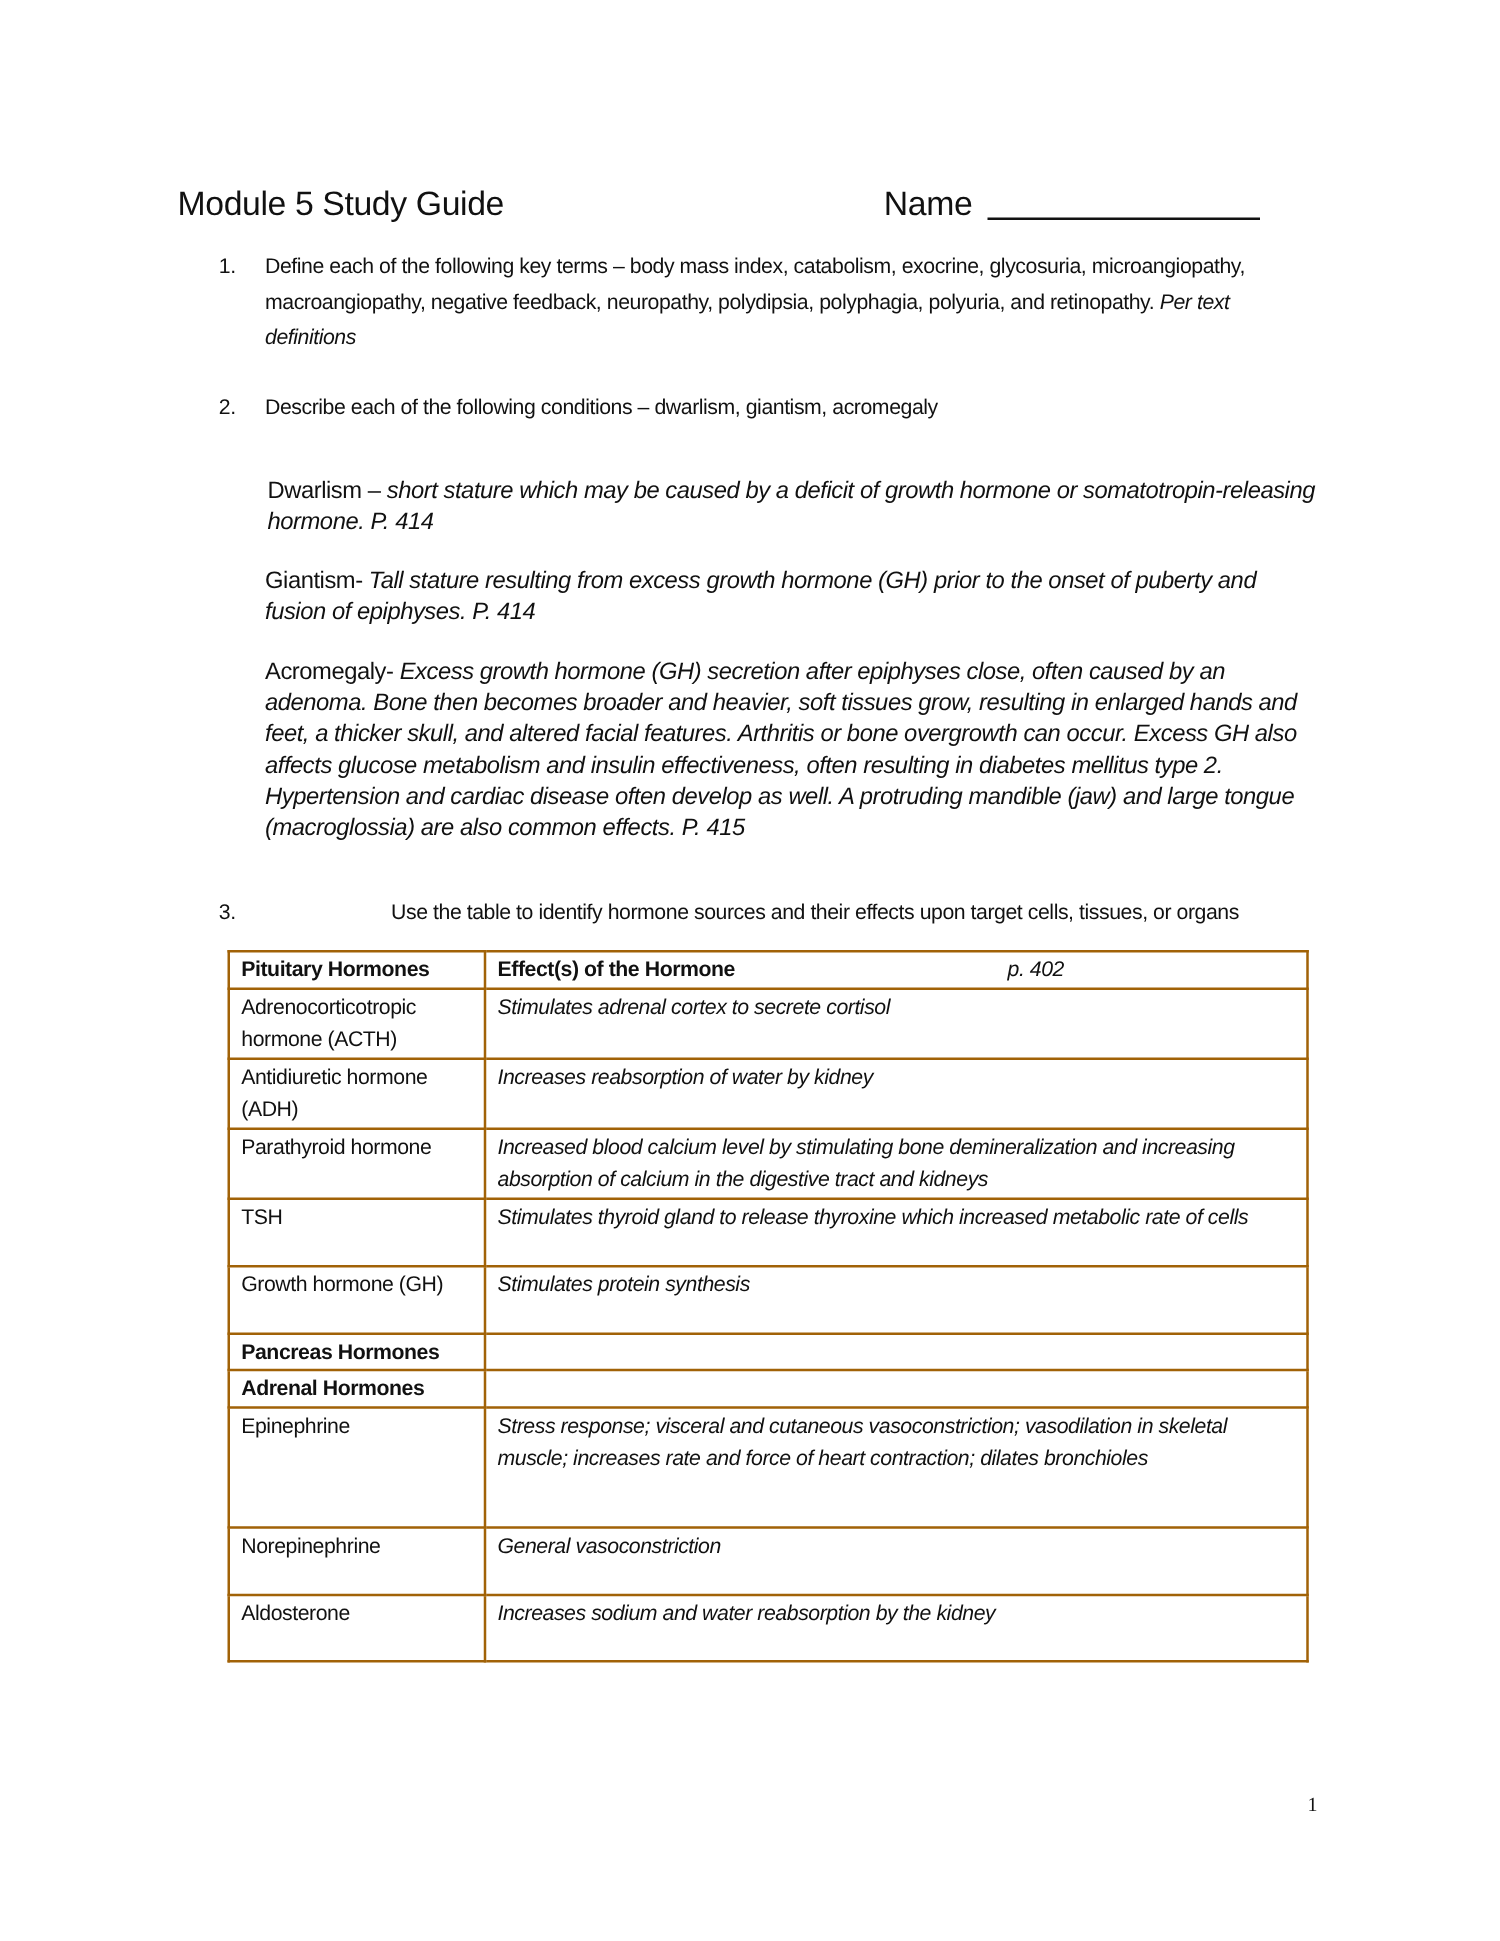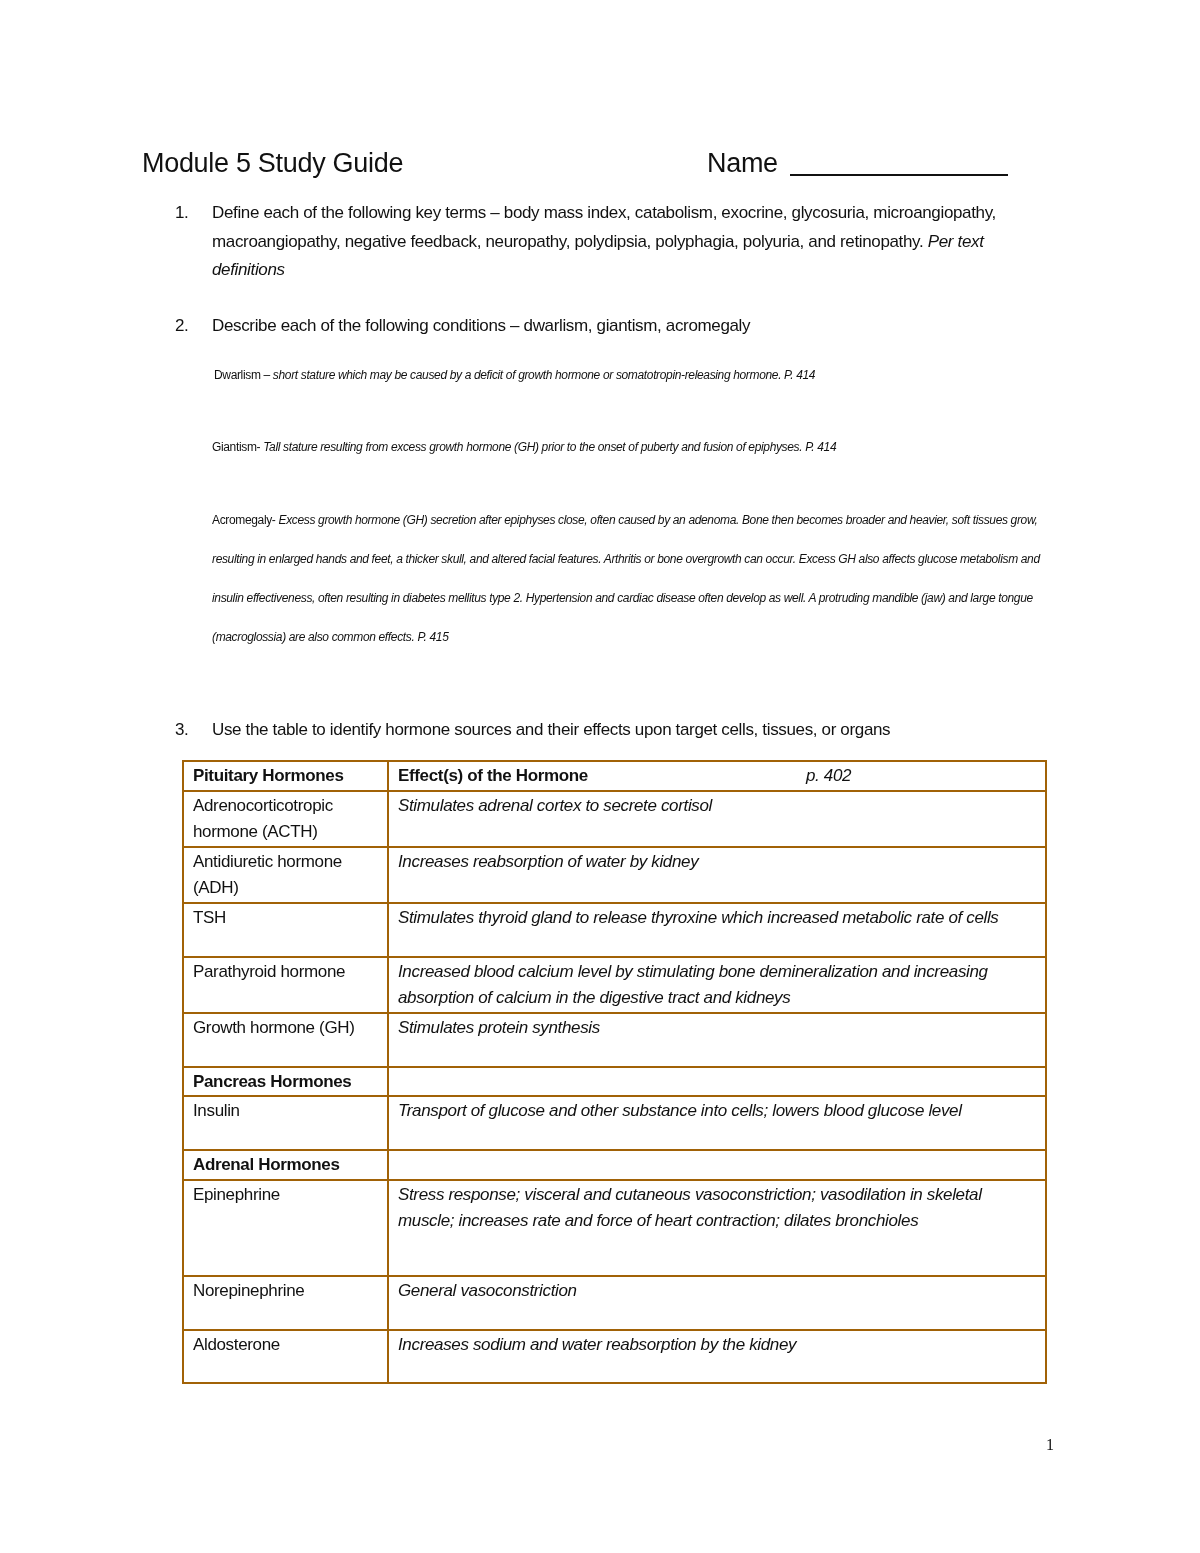--- a/index.html
+++ b/index.html
@@ -40,23 +40,24 @@
       letter-spacing: -0.35px;
     }
     .q .num { position: absolute; left: 0; top: 0; }
     .q .body { position: absolute; left: 37px; top: 0; width: 830px; }
     .italic { font-style: italic; }
 
     .answer {
       position: absolute;
       left: 212px;
       width: 840px;
-      font-size: 12px;
-      line-height: 39px;
+      font-size: 19px;
+      line-height: 25px;
       letter-spacing: -0.35px;
+      margin-top: 24px;
     }
     .answer .term { font-style: normal; }
     .answer .def { font-style: italic; }
 
     table.hormones {
       position: absolute;
       left: 182px;
       top: 760px;
       width: 865px;
       border-collapse: collapse;
@@ -115,21 +116,21 @@
   <div class="answer" style="top:428px;">
     <span class="term">Giantism- </span><span class="def">Tall stature resulting from excess growth hormone (GH) prior to the onset of puberty and fusion of epiphyses.     P. 414</span>
   </div>
 
   <div class="answer" style="top:501px;">
     <span class="term">Acromegaly- </span><span class="def">Excess growth hormone (GH) secretion after epiphyses close, often caused by an adenoma. Bone then becomes broader and heavier, soft tissues grow, resulting in enlarged hands and feet, a thicker skull, and altered facial features. Arthritis or bone overgrowth can occur.  Excess GH also affects glucose metabolism and insulin effectiveness, often resulting in diabetes mellitus type 2.  Hypertension and cardiac disease often develop as well. A protruding mandible (jaw) and large tongue (macroglossia) are also common effects. P. 415</span>
   </div>
 
   <div class="q" style="left:175px; top:716px;">
     <span class="num">3.</span>
-    <div class="body" style="width:880px;">Use the table to identify hormone sources and their effects upon target cells, tissues, or organs</div>
+    <div class="body" style="width:880px;text-align:center;">Use the table to identify hormone sources and their effects upon target cells, tissues, or organs</div>
   </div>
 
   <table class="hormones">
     <tbody>
         <tr class="header">
       <td class="col1">Pituitary Hormones</td>
       <td class="col2">
         <div class="hdr-cell">
           <span>Effect(s) of the Hormone</span>
           <span class="hdr-page">p. 402</span>
@@ -138,38 +139,34 @@
     </tr>
     <tr style="height:53px;">
       <td class="col1">Adrenocorticotropic hormone (ACTH)</td>
       <td class="col2">Stimulates adrenal cortex to secrete cortisol</td>
     </tr>
     <tr style="height:54px;">
       <td class="col1">Antidiuretic hormone (ADH)</td>
       <td class="col2">Increases reabsorption of water by kidney</td>
     </tr>
     <tr style="height:54px;">
+      <td class="col1">Parathyroid hormone</td>
+      <td class="col2">Increased blood calcium level by stimulating bone demineralization and increasing absorption of calcium in the digestive tract and kidneys</td>
+    </tr>
+    <tr style="height:54px;">
       <td class="col1">TSH</td>
       <td class="col2">Stimulates thyroid gland to release thyroxine which increased metabolic rate of cells</td>
-    </tr>
-    <tr style="height:54px;">
-      <td class="col1">Parathyroid hormone</td>
-      <td class="col2">Increased blood calcium level by stimulating bone demineralization and increasing absorption of calcium in the digestive tract and kidneys</td>
     </tr>
     <tr style="height:54px;">
       <td class="col1">Growth hormone (GH)</td>
       <td class="col2">Stimulates protein synthesis</td>
     </tr>
     <tr class="section" style="height:28px;padding-left:12px;">
       <td class="col1">Pancreas Hormones</td>
       <td class="col2"></td>
-    </tr>
-    <tr style="height:54px;">
-      <td class="col1">Insulin</td>
-      <td class="col2">Transport of glucose and other substance into cells; lowers blood glucose level</td>
     </tr>
     <tr class="section" style="height:28px;">
       <td class="col1">Adrenal Hormones</td>
       <td class="col2"></td>
     </tr>
     <tr style="height:96px;">
       <td class="col1">Epinephrine</td>
       <td class="col2">Stress response; visceral and cutaneous vasoconstriction; vasodilation in skeletal muscle; increases rate and force of heart contraction; dilates bronchioles</td>
     </tr>
     <tr style="height:54px;">

